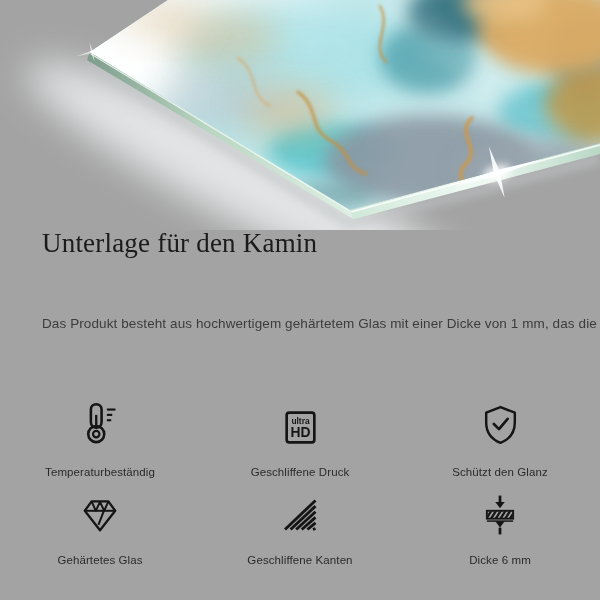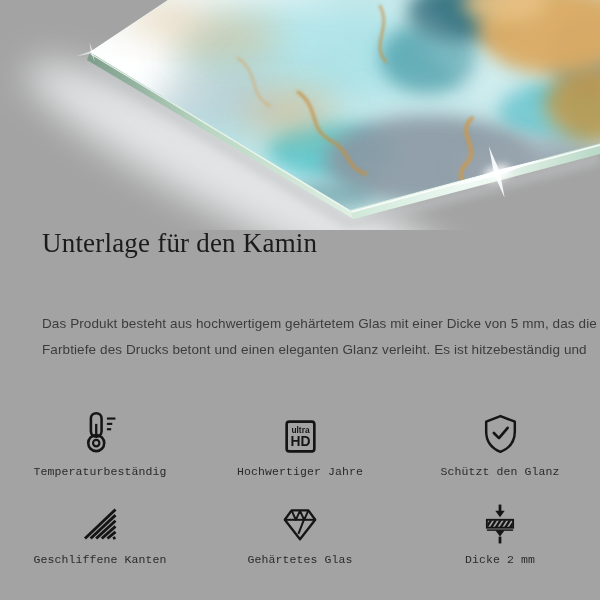--- a/index.html
+++ b/index.html
@@ -9,21 +9,21 @@
   .heading{position:absolute;top:225px;left:42px;margin:0;
            font-family:"Liberation Serif",serif;font-weight:400;
            font-size:27px;line-height:37px;color:#1b1b1b;letter-spacing:.2px;}
   .desc{position:absolute;top:311px;left:42px;width:520px;color:#3c3c3c;
         font-size:13.5px;letter-spacing:.1px;}
   .desc .dline{display:block;line-height:26px;white-space:nowrap;}
   .features{position:absolute;top:402px;left:0;width:600px;
             display:grid;grid-template-columns:200px 200px 200px;grid-auto-rows:76px;row-gap:12px;}
   .feature{display:flex;flex-direction:column;align-items:center;justify-content:flex-end;}
   .ficon{height:52px;display:flex;align-items:flex-end;justify-content:center;}
-  .flabel{margin-top:8px;font-size:11.5px;color:#2b2b2b;letter-spacing:.1px;font-family:Liberation Mono, monospace;}
+  .flabel{margin-top:18px;font-size:11.5px;color:#2b2b2b;letter-spacing:.1px;}
   svg text{font-family:"Liberation Sans",sans-serif;}
 </style>
 </head>
 <body>
 
 <div class="canvas">
 
   <div class="hero">
     <svg viewBox="0 0 600 230" width="600" height="230">
       <defs>
@@ -112,22 +112,21 @@
         </g>
       </g>
     </svg>
   </div>
 
   <h1 class="heading">
     <span>Unterlage für den Kamin</span><br>
   </h1>
 
   <div class="desc">
-    <span class="dline">Das Produkt besteht aus hochwertigem gehärtetem Glas mit einer Dicke von 5 mm, das die</span>
-    <span class="dline">Farbtiefe des Drucks betont und einen eleganten Glanz verleiht. Es ist hitzebeständig und</span>
+    <span class="dline">Das Produkt besteht aus hochwertigem gehärtetem Glas mit einer Dicke von 1 mm, das die</span>
   </div>
 
   <div class="features">
 
     <div class="feature">
       <div class="ficon">
         <svg viewBox="0 0 44 44" width="47" height="47" fill="none" stroke="#151515">
           <rect x="13" y="3" width="10" height="22" rx="5" stroke-width="2.4"></rect>
           <line x1="18" y1="13" x2="18" y2="25" stroke-width="2.2"></line>
           <circle cx="18" cy="31" r="7.5" stroke-width="2.4"></circle>
@@ -141,57 +140,57 @@
     </div>
 
     <div class="feature">
       <div class="ficon">
         <svg viewBox="0 0 40 40" width="41" height="41">
           <rect x="6.5" y="5.5" width="27" height="29" rx="2.5" fill="none" stroke="#151515" stroke-width="2.6"></rect>
           <text x="20" y="17" font-size="8.2" font-weight="bold" fill="#151515" text-anchor="middle">ultra</text>
           <text x="20" y="29.5" font-size="13.5" font-weight="bold" fill="#151515" text-anchor="middle">HD</text>
         </svg>
       </div>
-      <div class="flabel">Hochwertiger Jahre</div>
+      <div class="flabel">Geschliffene Druck</div>
     </div>
 
     <div class="feature">
       <div class="ficon">
         <svg viewBox="0 0 44 44" width="45" height="45" fill="none" stroke="#151515">
           <path d="M22,4 L36,9.5 V19 C36,28.5 30.5,35.5 22,39 C13.5,35.5 8,28.5 8,19 V9.5 Z" stroke-width="2.4" stroke-linejoin="round"></path>
           <path d="M15.5,20.5 L20.5,25.5 L29,15.5" stroke-width="2.6" stroke-linecap="round" stroke-linejoin="round"></path>
         </svg>
       </div>
       <div class="flabel">Schützt den Glanz</div>
+    </div>
+
+    <div class="feature">
+      <div class="ficon">
+        <svg viewBox="0 0 40 40" width="42" height="42" fill="none" stroke="#151515">
+          <path d="M12,7 L28,7 L34.5,16 L20,34.5 L5.5,16 Z" stroke-width="2.2" stroke-linejoin="round"></path>
+          <line x1="5.5" y1="16" x2="34.5" y2="16" stroke-width="1.9"></line>
+          <polyline points="12,7 16,16 20,7.5 24,16 28,7" stroke-width="1.9" stroke-linejoin="round"></polyline>
+          <line x1="23.5" y1="16.5" x2="18.5" y2="29.5" stroke-width="1.9"></line>
+        </svg>
+      </div>
+      <div class="flabel">Gehärtetes Glas</div>
     </div>
 
     <div class="feature">
       <div class="ficon">
         <svg viewBox="0 0 40 40" width="40" height="40" stroke="#151515" stroke-width="2.9">
           <line x1="5" y1="33.5" x2="35.5" y2="4.5"></line>
           <line x1="10.6" y1="33.5" x2="35.5" y2="10.1"></line>
           <line x1="16.2" y1="33.5" x2="35.5" y2="15.7"></line>
           <line x1="21.8" y1="33.5" x2="35.5" y2="21.3"></line>
           <line x1="27.4" y1="33.5" x2="35.5" y2="26.9"></line>
           <line x1="33" y1="33.5" x2="35.5" y2="32.5"></line>
         </svg>
       </div>
       <div class="flabel">Geschliffene Kanten</div>
-    </div>
-
-    <div class="feature">
-      <div class="ficon">
-        <svg viewBox="0 0 40 40" width="42" height="42" fill="none" stroke="#151515">
-          <path d="M12,7 L28,7 L34.5,16 L20,34.5 L5.5,16 Z" stroke-width="2.2" stroke-linejoin="round"></path>
-          <line x1="5.5" y1="16" x2="34.5" y2="16" stroke-width="1.9"></line>
-          <polyline points="12,7 16,16 20,7.5 24,16 28,7" stroke-width="1.9" stroke-linejoin="round"></polyline>
-          <line x1="23.5" y1="16.5" x2="18.5" y2="29.5" stroke-width="1.9"></line>
-        </svg>
-      </div>
-      <div class="flabel">Gehärtetes Glas</div>
     </div>
 
     <div class="feature">
       <div class="ficon">
         <svg viewBox="0 0 40 40" width="42" height="42">
           <defs>
               <clipPath id="barclip">
                 <rect x="8" y="16.5" width="24" height="6.5"></rect>
               </clipPath>
             </defs>
@@ -204,17 +203,17 @@
             <line x1="28.5" y1="25" x2="35.5" y2="14"></line>
           </g>
           <rect x="7.5" y="16" width="25" height="7.5" fill="none" stroke="#151515" stroke-width="1.8"></rect>
           <line x1="7.5" y1="25.8" x2="32.5" y2="25.8" stroke="#151515" stroke-width="1.4"></line>
           <line x1="20" y1="1.5" x2="20" y2="8" stroke="#151515" stroke-width="2.6"></line>
           <polygon points="15.5,7.5 24.5,7.5 20,13.5" fill="#151515"></polygon>
           <line x1="20" y1="38.5" x2="20" y2="32" stroke="#151515" stroke-width="2.6"></line>
           <polygon points="15.5,32 24.5,32 20,26" fill="#151515" transform="rotate(180 20 29)"></polygon>
         </svg>
       </div>
-      <div class="flabel">Dicke 2 mm</div>
+      <div class="flabel">Dicke 6 mm</div>
     </div>
 
   </div>
 </div>
 
 </body></html>

